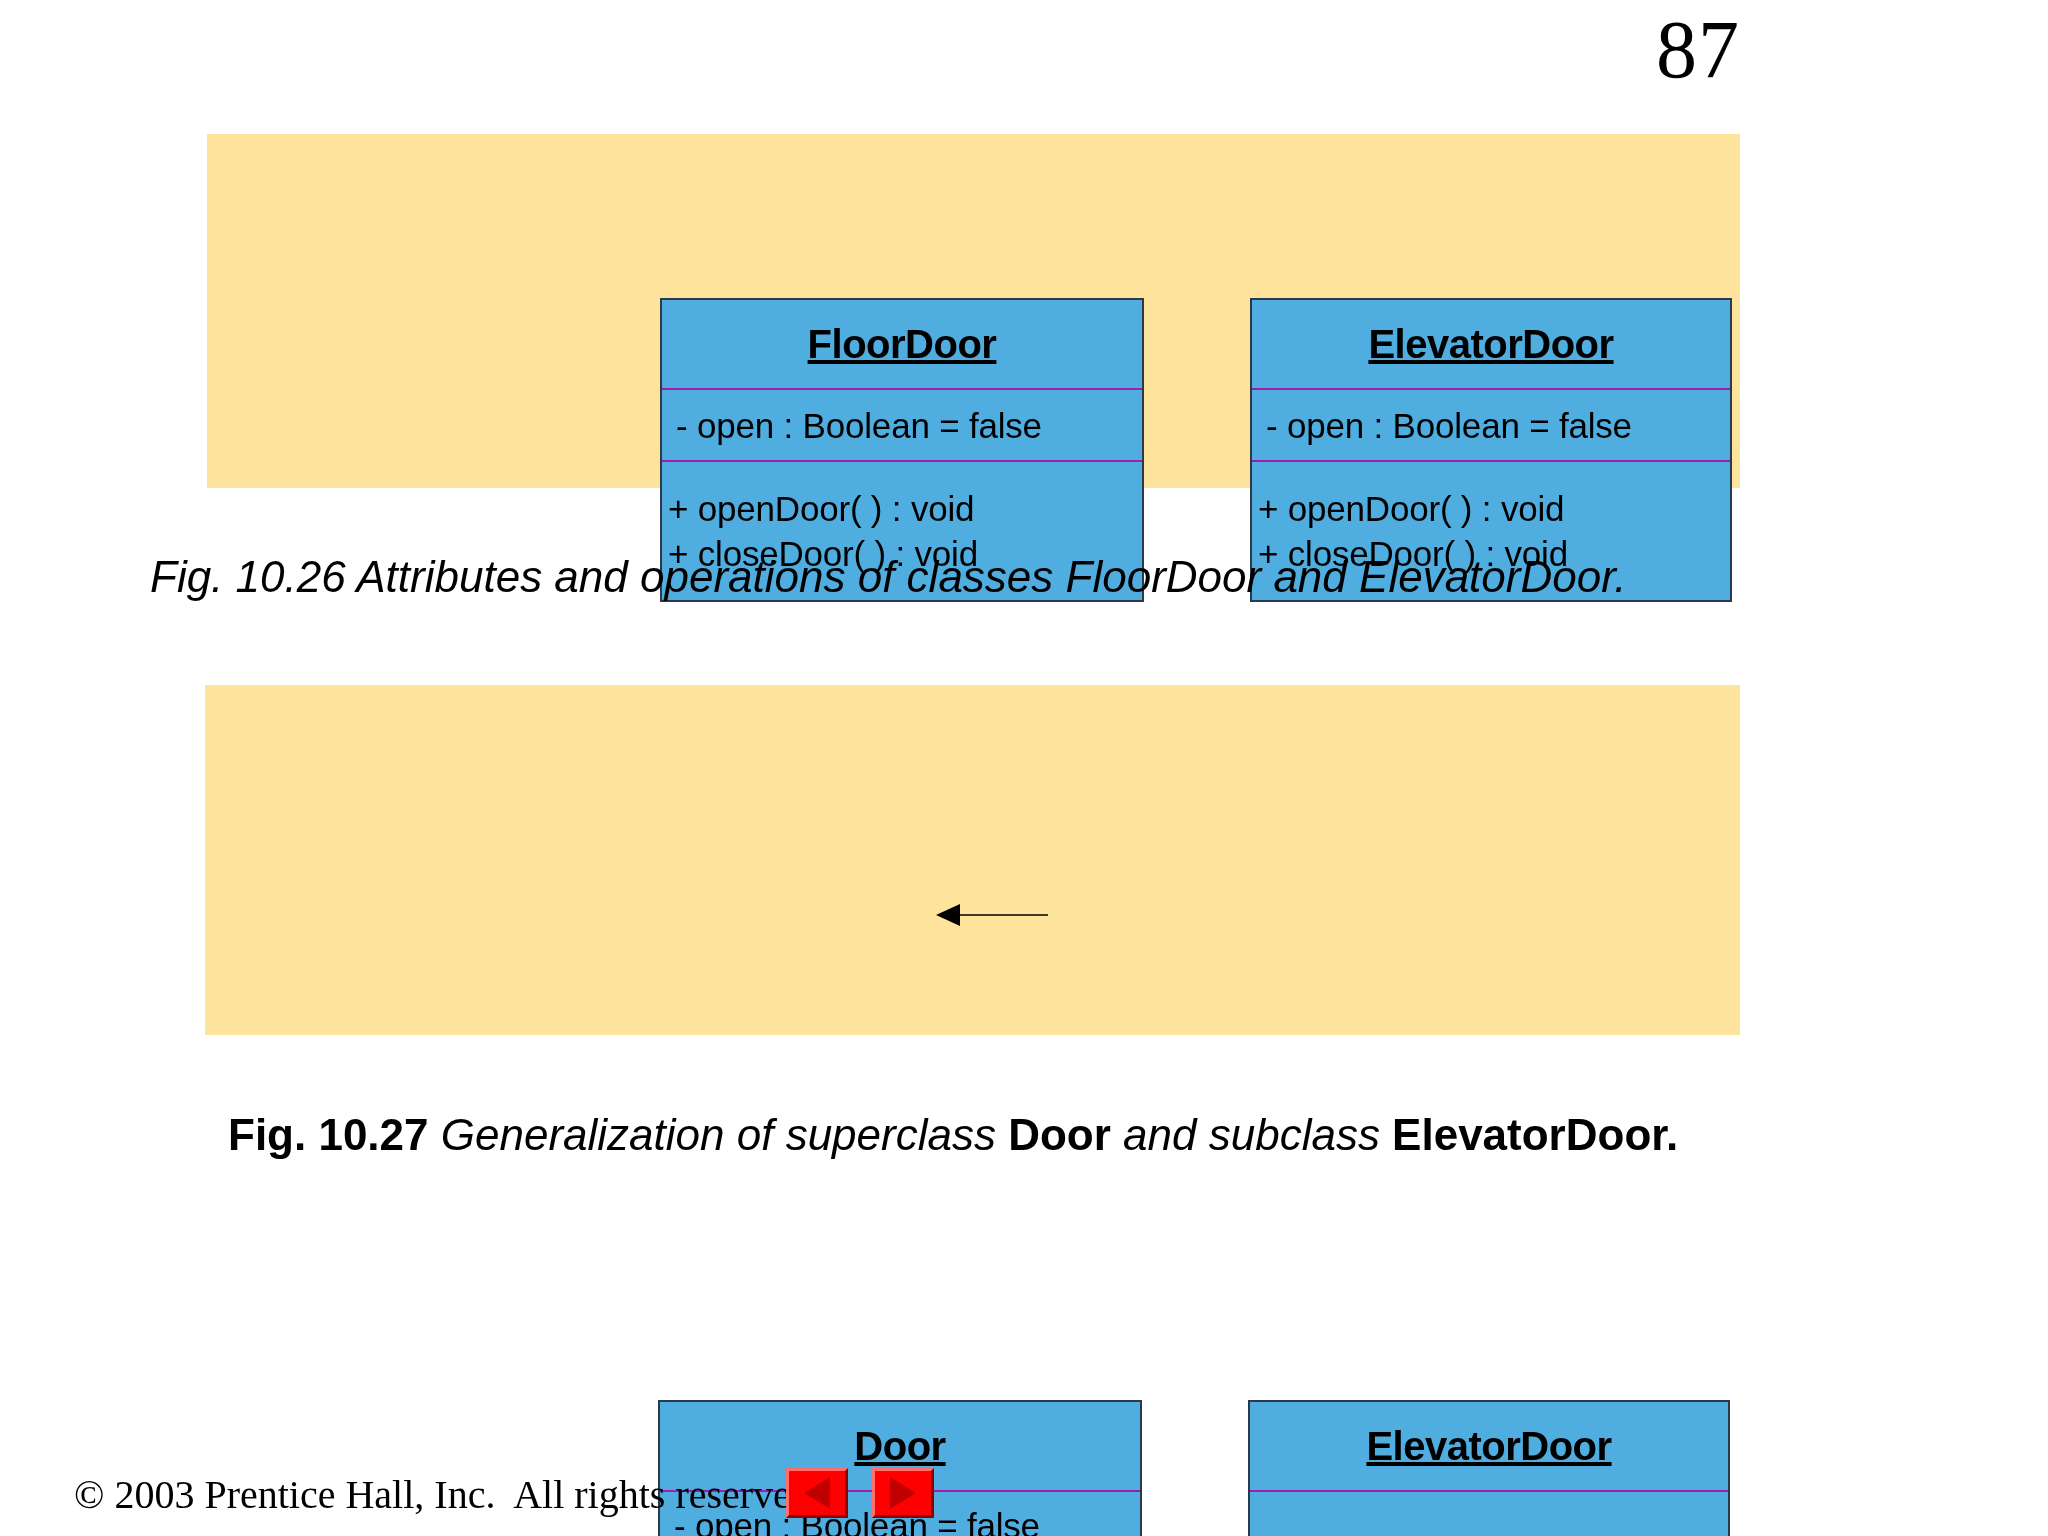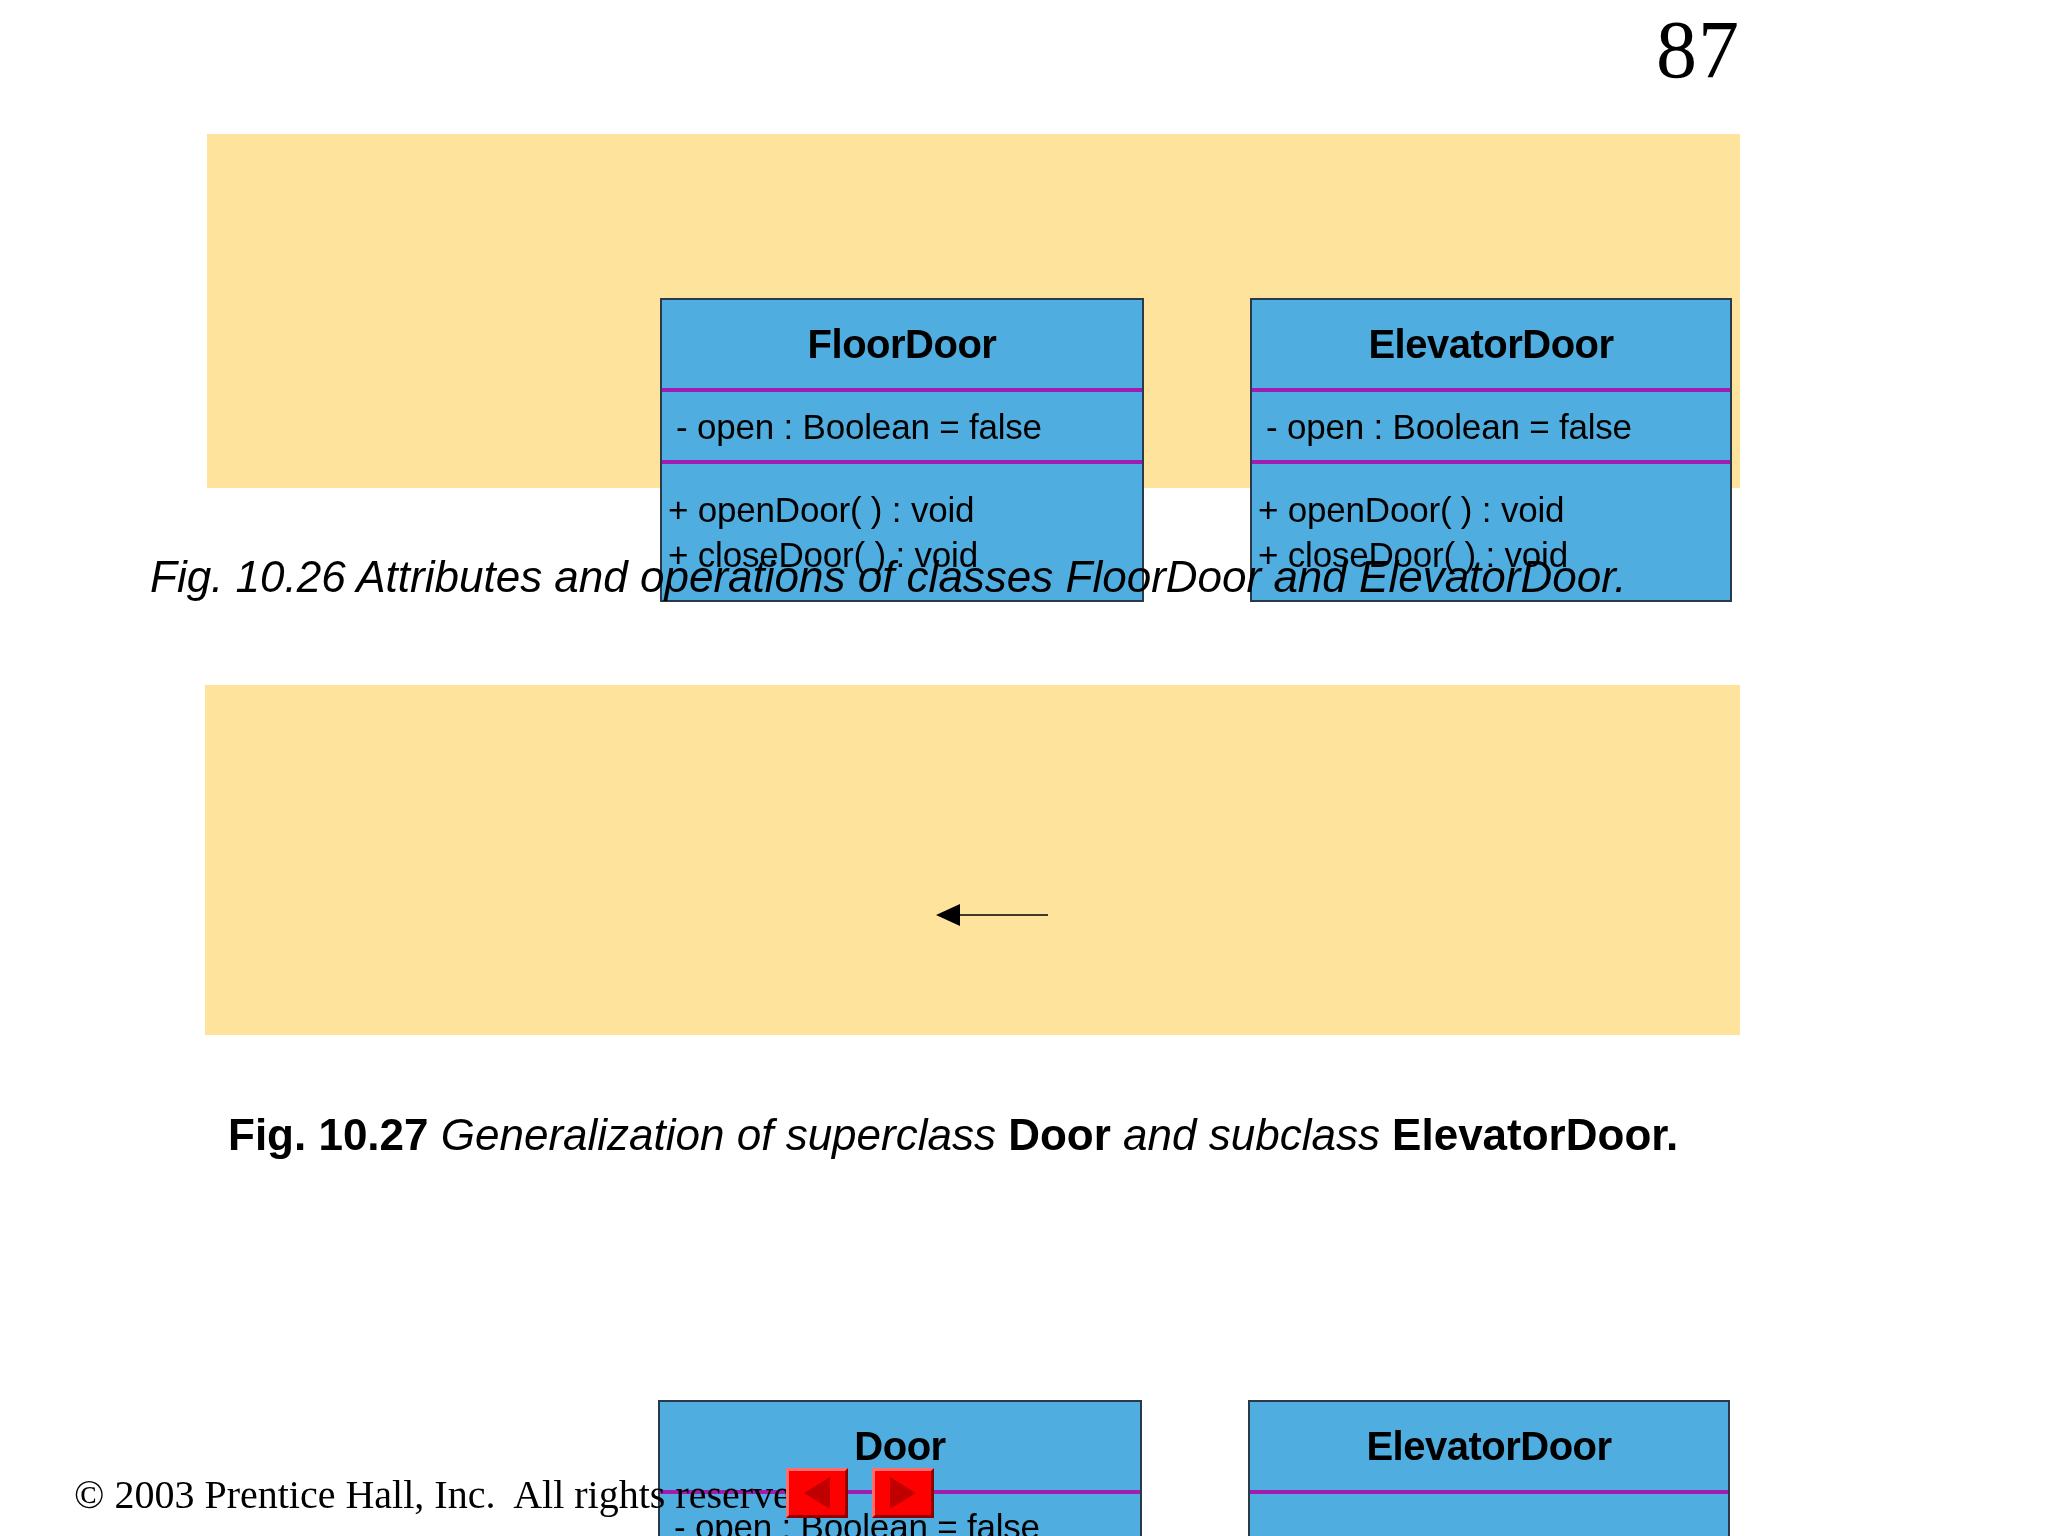--- a/index.html
+++ b/index.html
@@ -51,29 +51,30 @@
     flex-direction: column;
   }
   .uml-compartment {
     box-sizing: border-box;
     padding: 0 14px;
     display: flex;
     flex-direction: column;
     justify-content: center;
   }
   .uml-compartment + .uml-compartment {
-    border-top: 4px solid #a21caf;
+    border-top: 2px solid #a21caf;
   }
   .uml-name {
     text-align: center;
     font-weight: bold;
     font-size: 40px;
     line-height: 44px;
     color: #000000;
     letter-spacing: -0.5px;
+    text-decoration: underline;
   }
   .uml-line {
     font-size: 35px;
     line-height: 45px;
     color: #000000;
     white-space: pre;
     letter-spacing: -0.2px;
   }
 
   

